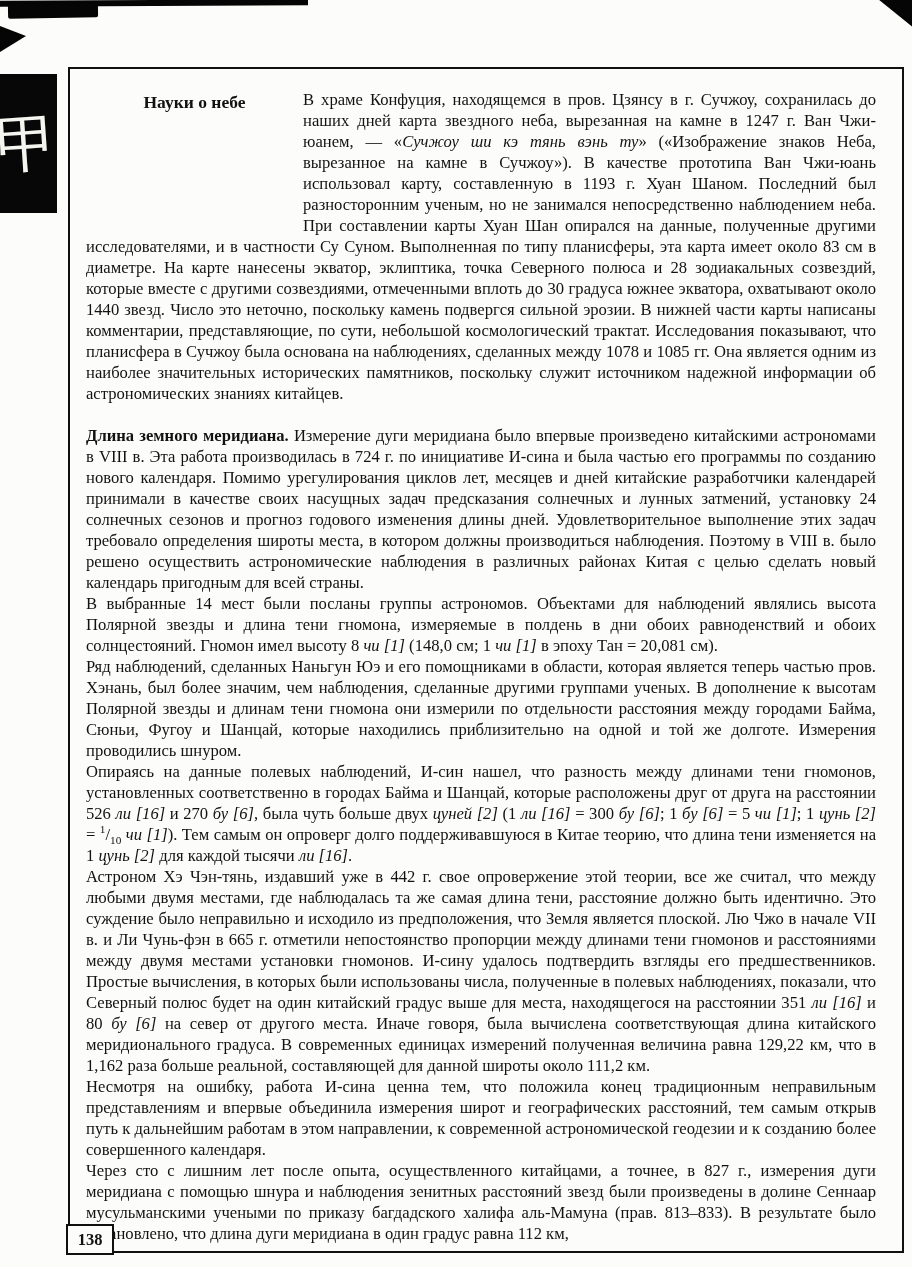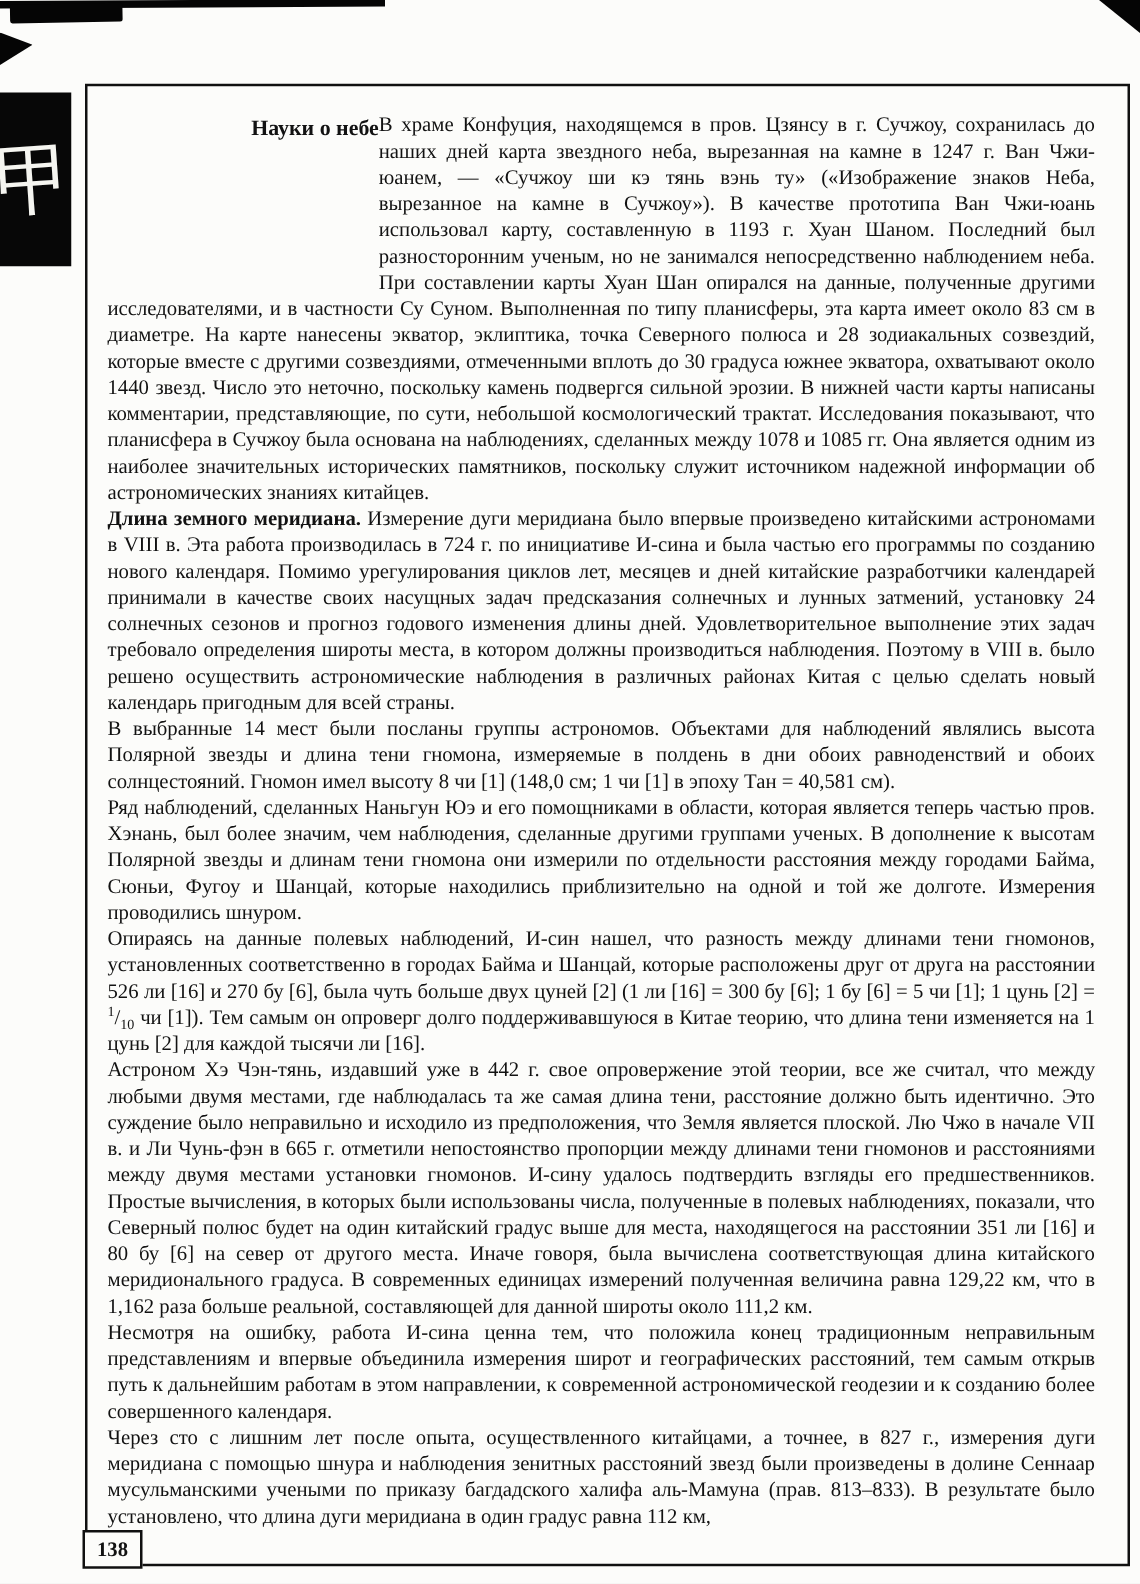--- a/index.html
+++ b/index.html
@@ -52,26 +52,26 @@
     text-align: justify;
     hyphens: auto;
   }
 
   .header-float {
     float: left;
     width: 217px; height: 131px;
     font-weight: bold;
     font-size: 17.5px;
     padding-top: 3px;
-    text-align: right;
+    text-align: center;
   }
   p.para { margin: 0; }
-  p.sect-gap { }
+  p.sect-gap { margin-top: 21px; }
   .b { font-weight: bold; }
-  .i { }
+  .i { font-style: italic; }
   sup, sub { font-size: 0.68em; line-height: 0; }
 
   
   .pagenum {
     position: absolute;
     left: 66px; top: 1224px;
     width: 44px; height: 27px;
     border: 2px solid #101010;
     background: #fcfcfa;
     display: flex; align-items: center; justify-content: center;
@@ -96,21 +96,21 @@
 
   <div class="frame">
     <div class="content">
 
       <div class="header-float">Науки о небе</div>
 
       <p class="para"><span>В храме Конфуция, находящемся в пров. Цзянсу в г. Сучжоу, сохранилась до наших дней карта звездного неба, вырезанная на камне в 1247 г. Ван Чжи-юанем, — «</span><span class="i">Сучжоу ши кэ тянь вэнь ту</span><span>» («Изображение знаков Неба, вырезанное на камне в Сучжоу»). В качестве прототипа Ван Чжи-юань использовал карту, составленную в 1193 г. Хуан Шаном. Последний был разносторонним ученым, но не занимался непосредственно наблюдением неба. При составлении карты Хуан Шан опирался на данные, полученные другими исследователями, и в частности Су Суном. Выполненная по типу планисферы, эта карта имеет около 83 см в диаметре. На карте нанесены экватор, эклиптика, точка Северного полюса и 28 зодиакальных созвездий, которые вместе с другими созвездиями, отмеченными вплоть до 30 градуса южнее экватора, охватывают около 1440 звезд. Число это неточно, поскольку камень подвергся сильной эрозии. В нижней части карты написаны комментарии, представляющие, по сути, небольшой космологический трактат. Исследования показывают, что планисфера в Сучжоу была основана на наблюдениях, сделанных между 1078 и 1085 гг. Она является одним из наиболее значительных исторических памятников, поскольку служит источником надежной информации об астрономических знаниях китайцев.</span></p>
 
       <p class="para sect-gap"><span class="b">Длина земного меридиана.</span><span> Измерение дуги меридиана было впервые произведено китайскими астрономами в VIII в. Эта работа производилась в 724 г. по инициативе И-сина и была частью его программы по созданию нового календаря. Помимо урегулирования циклов лет, месяцев и дней китайские разработчики календарей принимали в качестве своих насущных задач предсказания солнечных и лунных затмений, установку 24 солнечных сезонов и прогноз годового изменения длины дней. Удовлетворительное выполнение этих задач требовало определения широты места, в котором должны производиться наблюдения. Поэтому в VIII в. было решено осуществить астрономические наблюдения в различных районах Китая с целью сделать новый календарь пригодным для всей страны.</span></p>
 
-      <p class="para"><span>В выбранные 14 мест были посланы группы астрономов. Объектами для наблюдений являлись высота Полярной звезды и длина тени гномона, измеряемые в полдень в дни обоих равноденствий и обоих солнцестояний. Гномон имел высоту 8 </span><span class="i">чи [1]</span><span> (148,0 см; 1 </span><span class="i">чи [1]</span><span> в эпоху Тан = 40,581 см).</span></p>
+      <p class="para"><span>В выбранные 14 мест были посланы группы астрономов. Объектами для наблюдений являлись высота Полярной звезды и длина тени гномона, измеряемые в полдень в дни обоих равноденствий и обоих солнцестояний. Гномон имел высоту 8 </span><span class="i">чи [1]</span><span> (148,0 см; 1 </span><span class="i">чи [1]</span><span> в эпоху Тан = 20,081 см).</span></p>
 
       <p class="para"><span>Ряд наблюдений, сделанных Наньгун Юэ и его помощниками в области, которая является теперь частью пров. Хэнань, был более значим, чем наблюдения, сделанные другими группами ученых. В дополнение к высотам Полярной звезды и длинам тени гномона они измерили по отдельности расстояния между городами Байма, Сюньи, Фугоу и Шанцай, которые находились приблизительно на одной и той же долготе. Измерения проводились шнуром.</span></p>
 
       <p class="para"><span>Опираясь на данные полевых наблюдений, И-син нашел, что разность между длинами тени гномонов, установленных соответственно в городах Байма и Шанцай, которые расположены друг от друга на расстоянии 526 </span><span class="i">ли [16]</span><span> и 270 </span><span class="i">бу [6]</span><span>, была чуть больше двух </span><span class="i">цуней [2]</span><span> (1 </span><span class="i">ли [16]</span><span> = 300 </span><span class="i">бу [6]</span><span>; 1 </span><span class="i">бу [6]</span><span> = 5 </span><span class="i">чи [1]</span><span>; 1 </span><span class="i">цунь [2]</span><span> = </span><sup>1</sup><span>/</span><sub>10</sub><span> </span><span class="i">чи [1]</span><span>). Тем самым он опроверг долго поддерживавшуюся в Китае теорию, что длина тени изменяется на 1 </span><span class="i">цунь [2]</span><span> для каждой тысячи </span><span class="i">ли [16]</span><span>.</span></p>
 
       <p class="para"><span>Астроном Хэ Чэн-тянь, издавший уже в 442 г. свое опровержение этой теории, все же считал, что между любыми двумя местами, где наблюдалась та же самая длина тени, расстояние должно быть идентично. Это суждение было неправильно и исходило из предположения, что Земля является плоской. Лю Чжо в начале VII в. и Ли Чунь-фэн в 665 г. отметили непостоянство пропорции между длинами тени гномонов и расстояниями между двумя местами установки гномонов. И-сину удалось подтвердить взгляды его предшественников. Простые вычисления, в которых были использованы числа, полученные в полевых наблюдениях, показали, что Северный полюс будет на один китайский градус выше для места, находящегося на расстоянии 351 </span><span class="i">ли [16]</span><span> и 80 </span><span class="i">бу [6]</span><span> на север от другого места. Иначе говоря, была вычислена соответствующая длина китайского меридионального градуса. В современных единицах измерений полученная величина равна 129,22 км, что в 1,162 раза больше реальной, составляющей для данной широты около 111,2 км.</span></p>
 
       <p class="para"><span>Несмотря на ошибку, работа И-сина ценна тем, что положила конец традиционным неправильным представлениям и впервые объединила измерения широт и географических расстояний, тем самым открыв путь к дальнейшим работам в этом направлении, к современной астрономической геодезии и к созданию более совершенного календаря.</span></p>
 
       <p class="para"><span>Через сто с лишним лет после опыта, осуществленного китайцами, а точнее, в 827 г., измерения дуги меридиана с помощью шнура и наблюдения зенитных расстояний звезд были произведены в долине Сеннаар мусульманскими учеными по приказу багдадского халифа аль-Мамуна (прав. 813–833). В результате было установлено, что длина дуги меридиана в один градус равна 112 км,</span></p>

